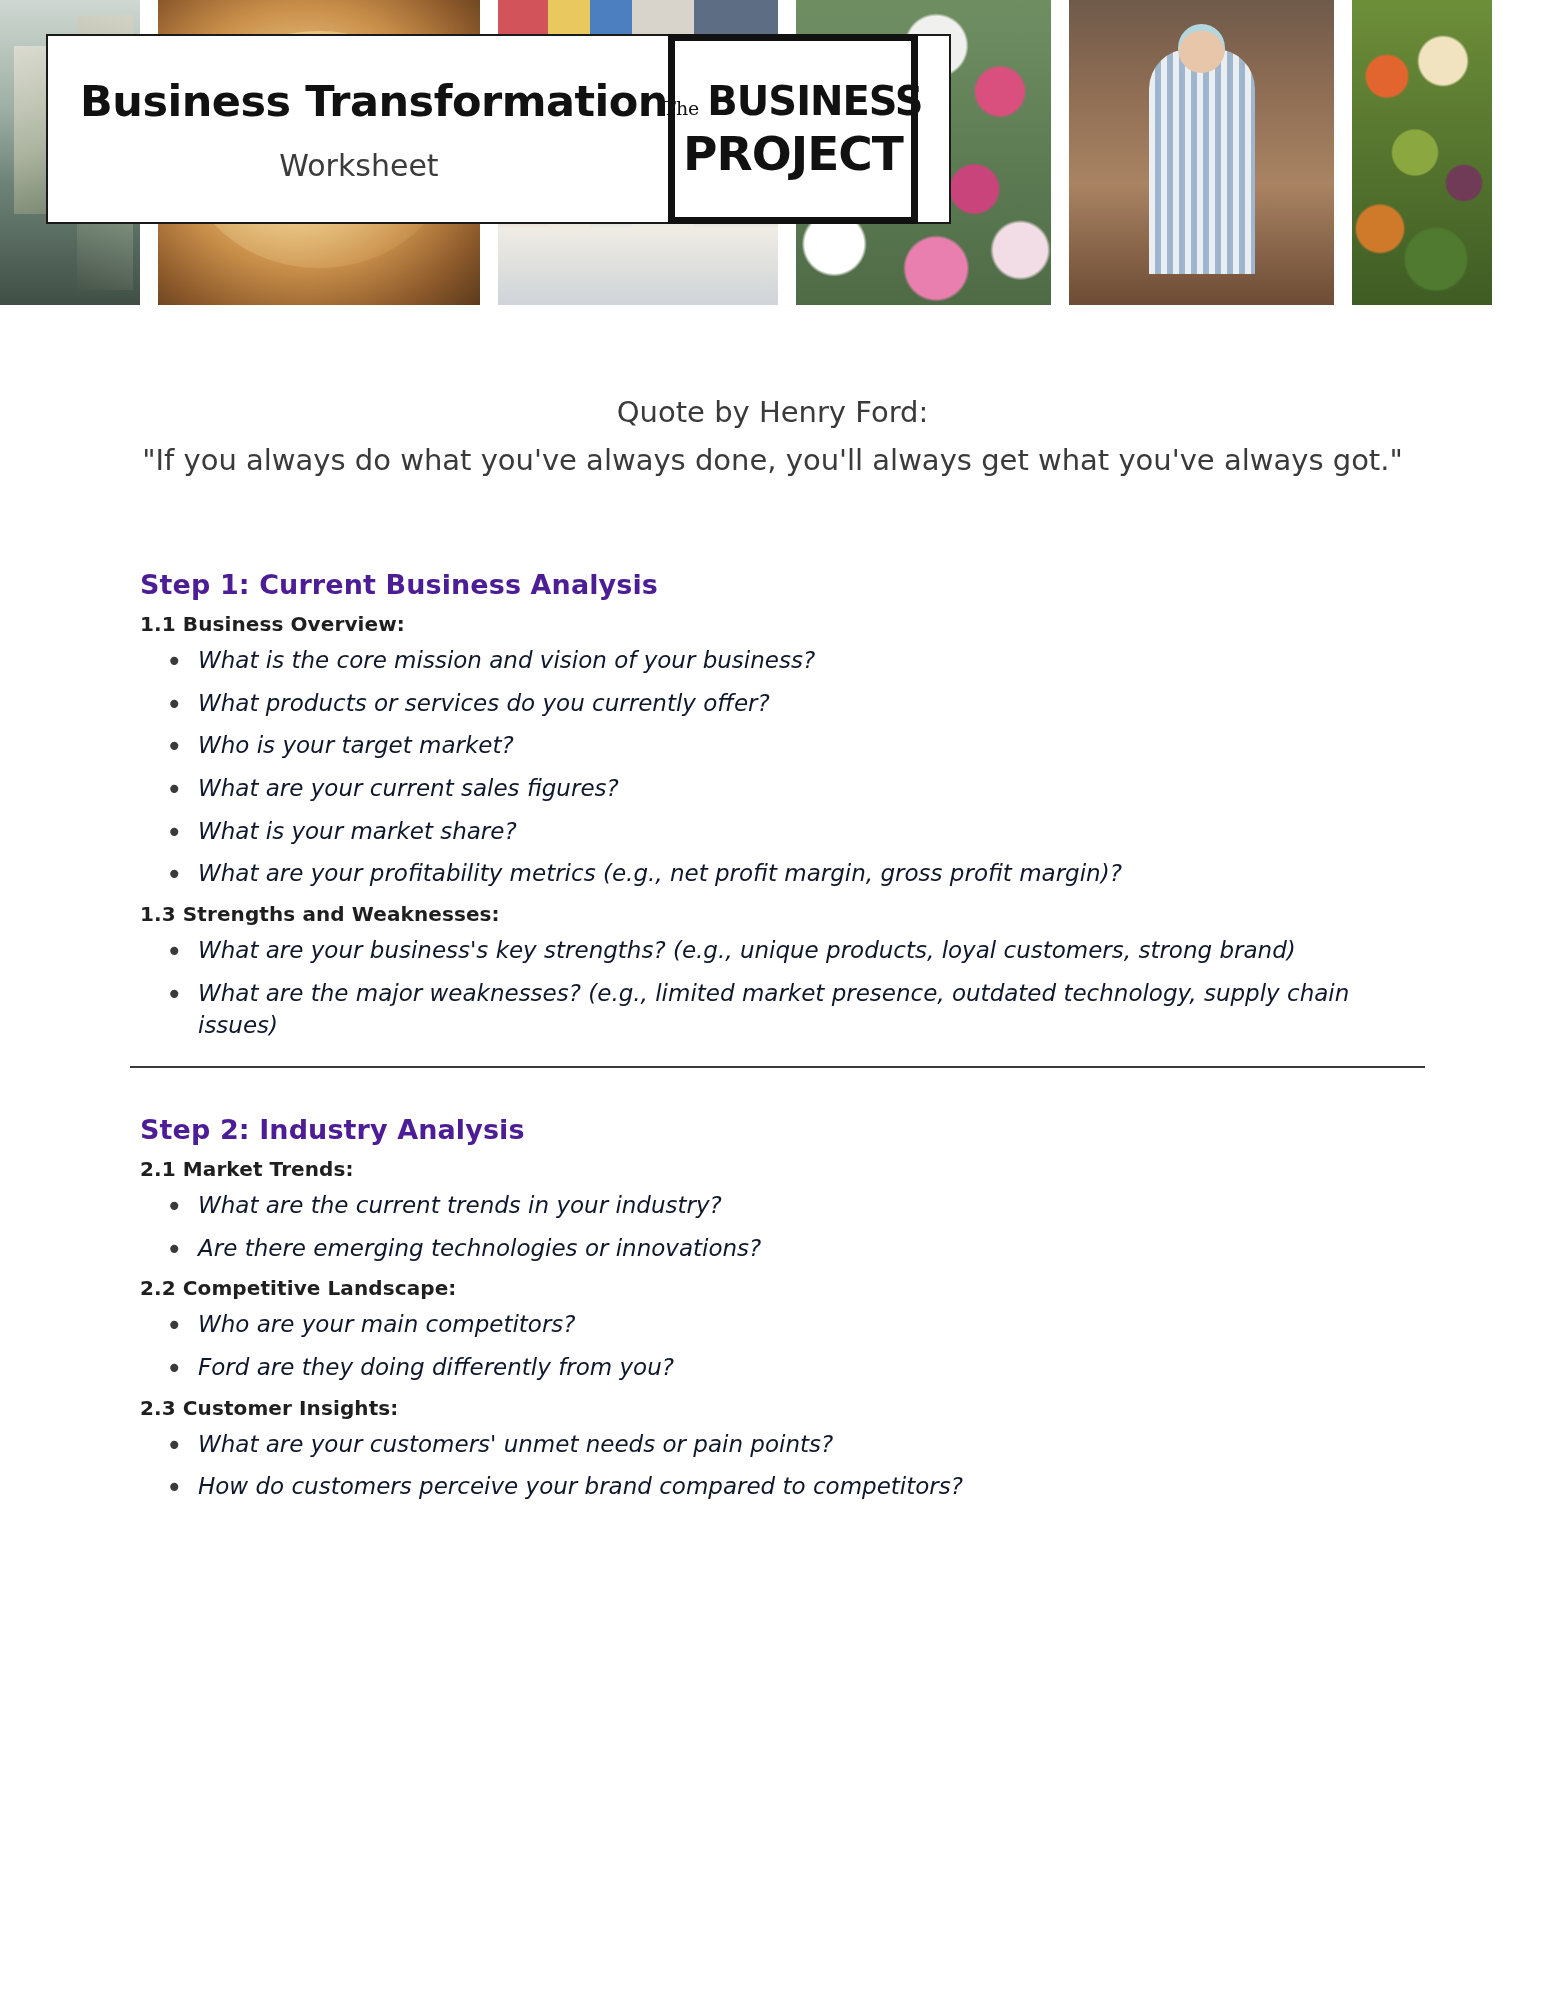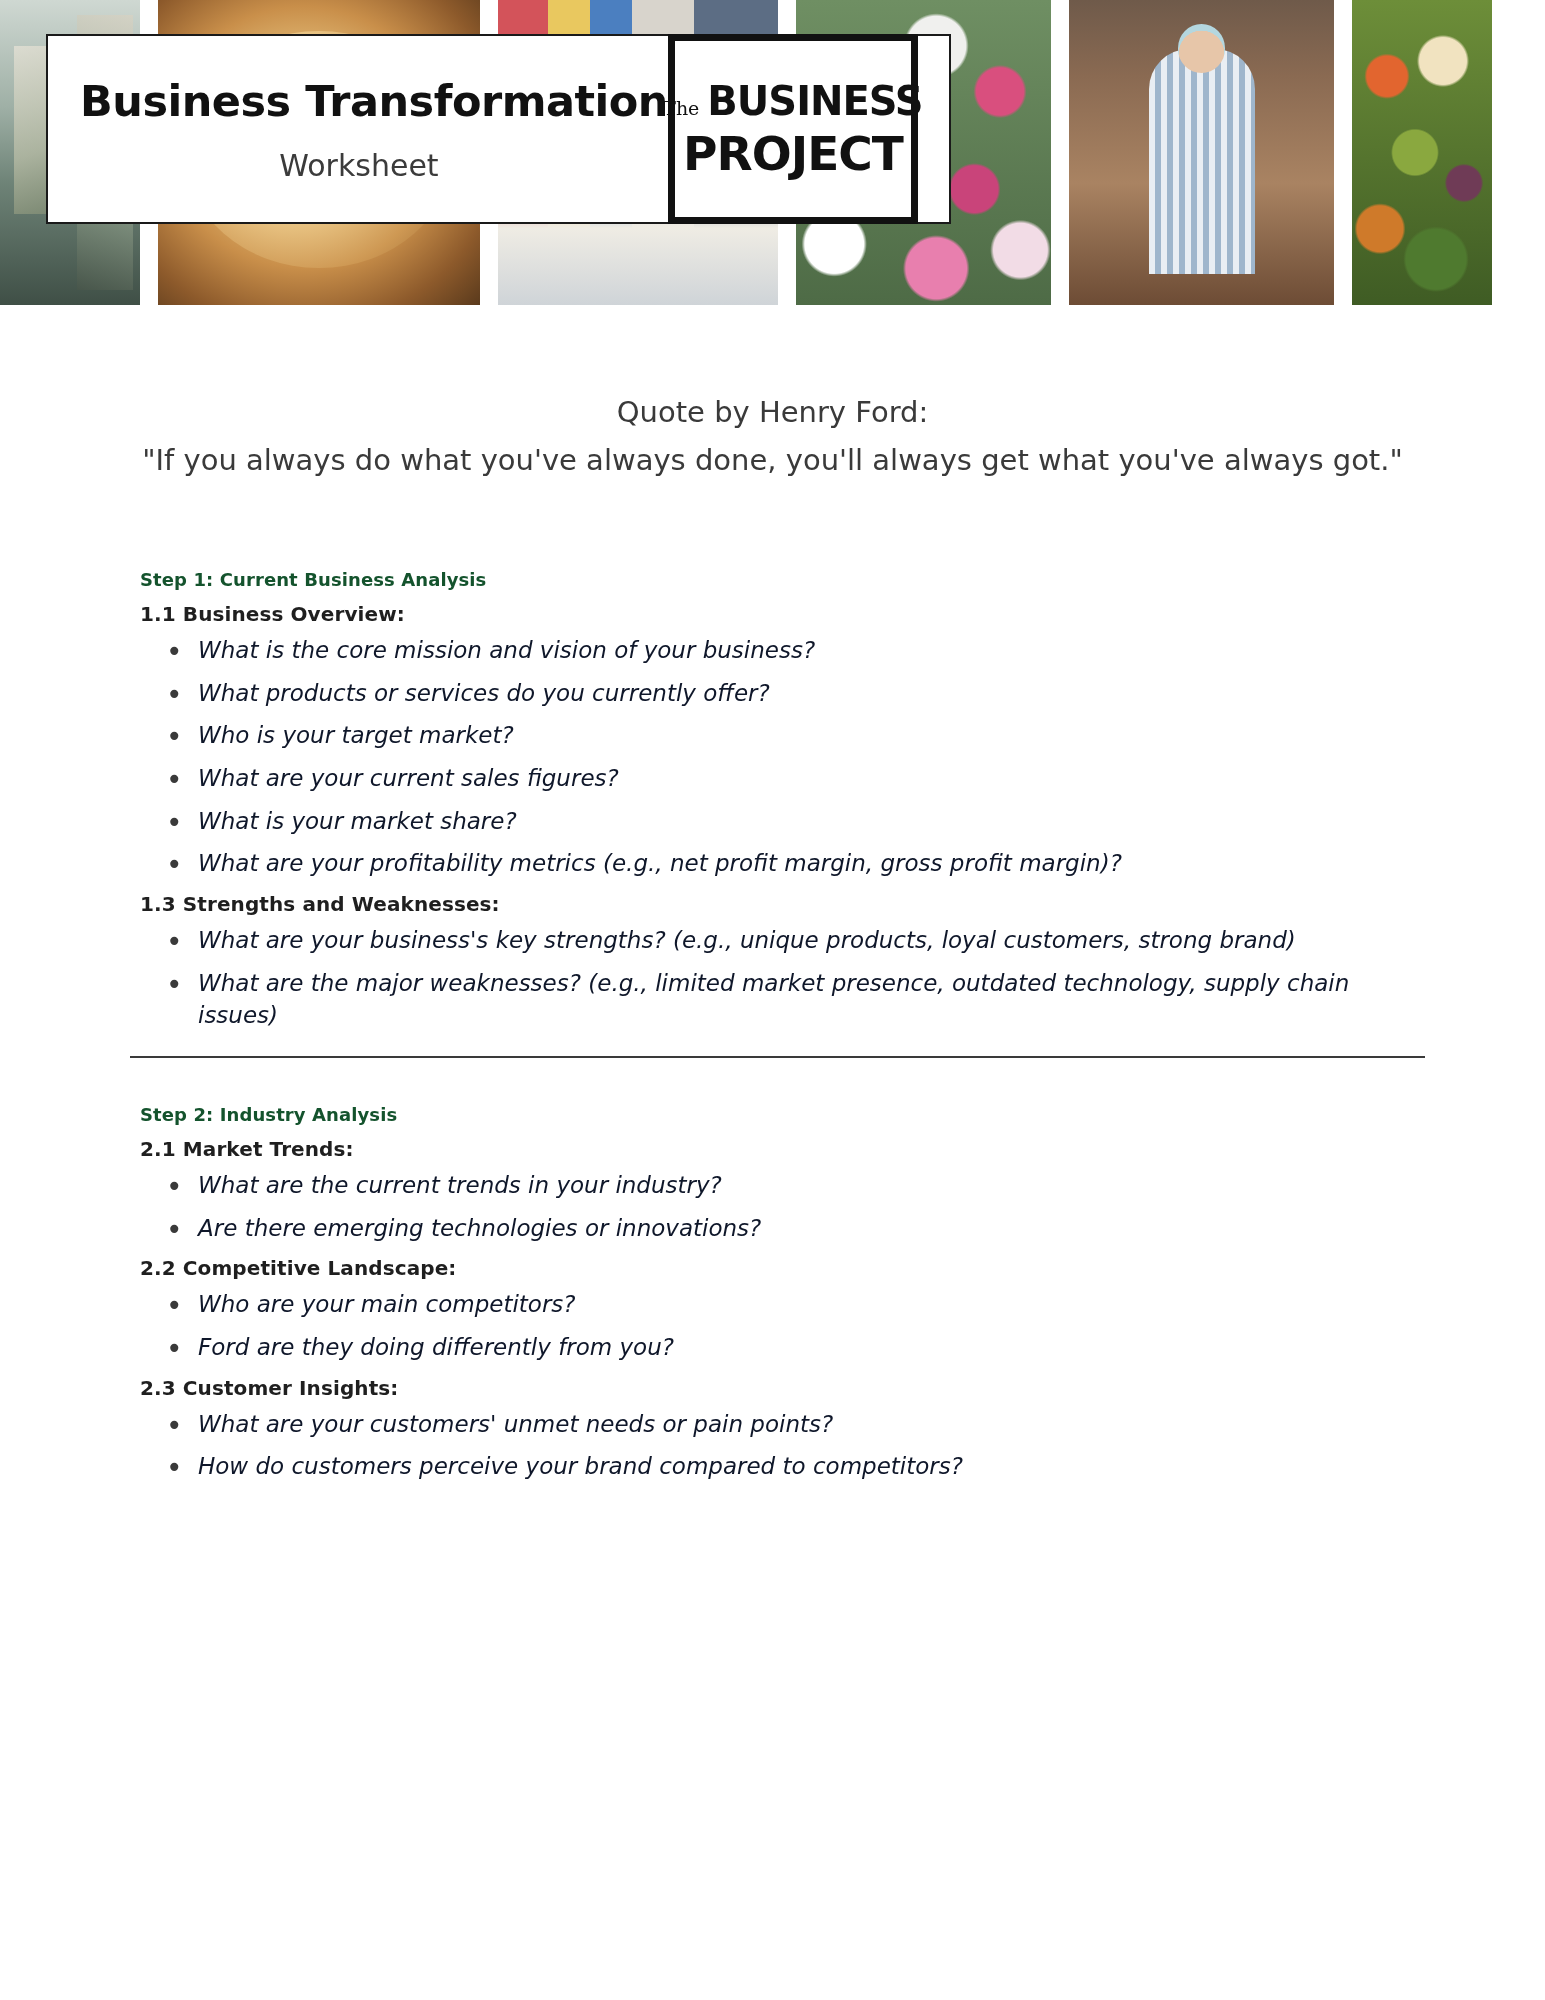--- a/index.html
+++ b/index.html
@@ -227,22 +227,22 @@
   }
 
   .section {
     margin-left: 140px;
     margin-right: 120px;
   }
   .section.first { margin-top: 88px; }
 
   .step-title {
     font-weight: 700;
-    font-size: 18px;
-    color: #14532d;
+    font-size: 27px;
+    color: #4c1d95;
     margin-bottom: 12px;
     letter-spacing: 0.1px;
   }
   .sub-title {
     font-weight: 700;
     font-size: 20px;
     color: #1f1f1f;
     margin: 12px 0 8px 0;
     letter-spacing: 0.1px;
   }

